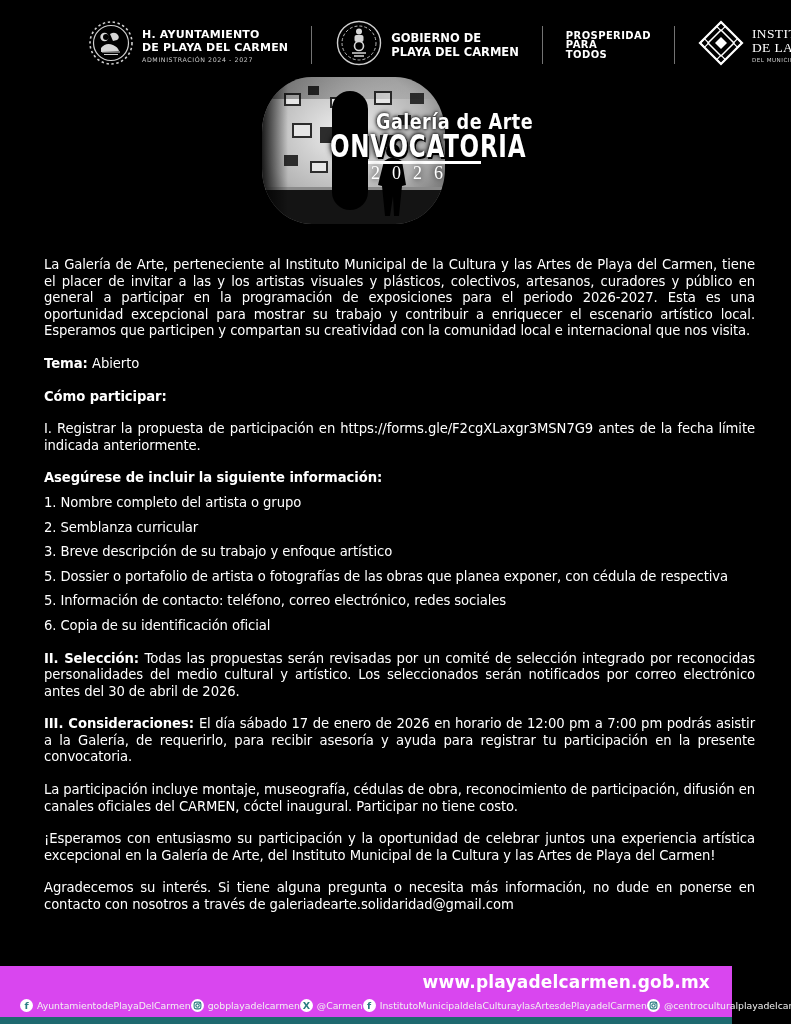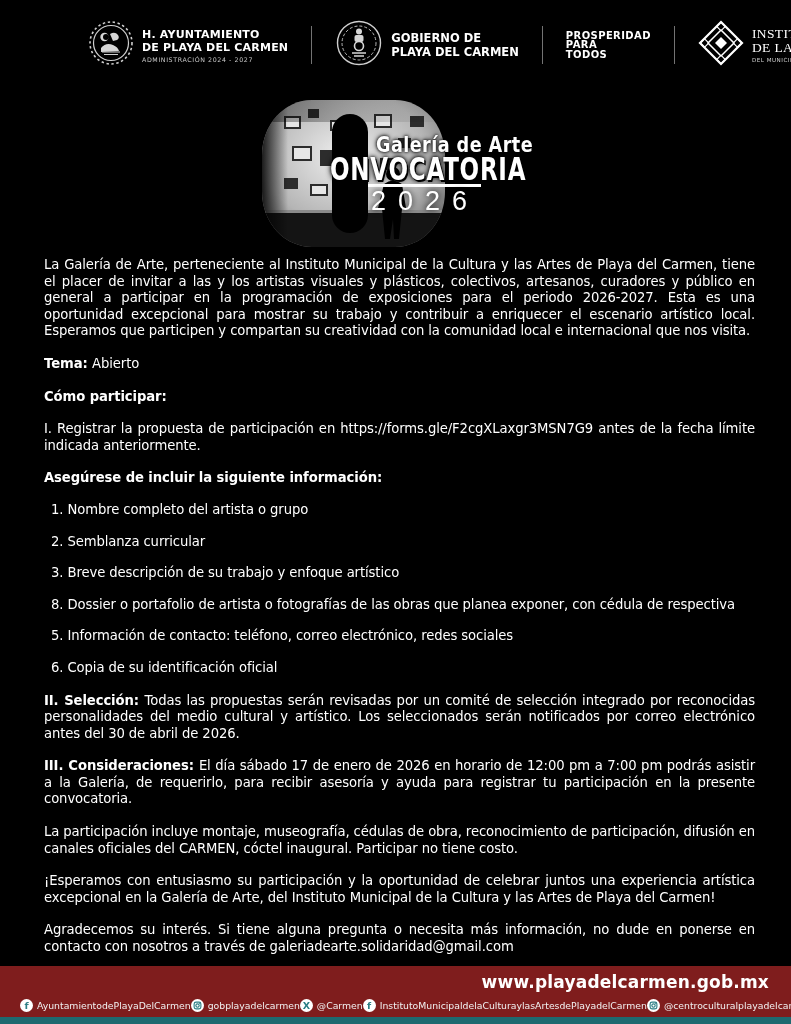--- a/index.html
+++ b/index.html
@@ -12,43 +12,43 @@
   .brand{display:flex;align-items:center;gap:8px;white-space:nowrap;}
   .vdiv{width:1px;height:38px;background:#9a9a9a;opacity:.75;flex:0 0 auto;}
   .b1{font-size:11px;font-weight:bold;line-height:13px;letter-spacing:.2px;}
   .b3{font-size:6.3px;color:#c9c9c9;letter-spacing:.6px;margin-top:2px;}
   .gb1{font-size:11.5px;font-weight:bold;line-height:14px;}
   .prosper{font-size:10px;font-weight:bold;line-height:9.5px;letter-spacing:.4px;}
   .inst1{font-family:"Liberation Serif",serif;font-size:13.5px;line-height:14px;letter-spacing:.4px;}
   .inst3{font-size:5.6px;color:#cfcfcf;letter-spacing:.5px;margin-top:1.5px;}
 
   
-  .logo-block{position:absolute;top:97px;left:0;width:691px;height:165px;}
+  .logo-block{position:absolute;top:74px;left:0;width:691px;height:165px;}
   .cmark{position:absolute;left:262px;top:3px;}
   .galeria{position:absolute;left:376px;top:36px;font-size:20.5px;font-weight:bold;
            transform:scaleX(.86);transform-origin:left;letter-spacing:.5px;
            text-shadow:0 0 6px #000,0 0 3px #000;}
   .convocatoria{position:absolute;left:330px;top:56px;font-size:32px;font-weight:bold;
            transform:scaleX(.72);transform-origin:left;letter-spacing:1px;line-height:32px;
            text-shadow:0 0 8px #000,0 0 4px #000,2px 2px 0 #000;}
   .yearline{position:absolute;left:368px;top:87px;width:113px;height:2.5px;background:#fff;}
-  .year{position:absolute;left:371px;top:89px;font-family:Liberation Sans, sans-serif;
-        font-size:27px;letter-spacing:12px;text-shadow:0 0 6px #000;}
+  .year{position:absolute;left:371px;top:89px;font-family:Liberation Serif, serif;
+        font-size:18px;letter-spacing:12px;text-shadow:0 0 6px #000;}
 
   
   .content{position:absolute;top:257px;left:36px;width:719px;
            font-size:13.2px;line-height:16.6px;text-align:justify;letter-spacing:-.1px;}
   .para{margin:0 0 16px 8px;}
   .para.tight{margin-bottom:0;}
   .lead{font-weight:bold;}
-  .req{margin:15px;}
+  .req{margin:8px;}
   .req.last{margin-bottom:16px;}
 
   
-  .footer{position:absolute;left:0;bottom:0;width:791px;height:58px;background:#7f1d1d;}
+  .footer{position:absolute;left:0;bottom:0;width:732px;height:58px;background:#d946ef;}
   .site{position:absolute;right:22px;top:6px;font-size:17px;font-weight:bold;letter-spacing:.2px;}
   .socials{position:absolute;left:20px;right:14px;bottom:12px;display:flex;
            align-items:center;justify-content:space-between;white-space:nowrap;}
   .soc{display:flex;align-items:center;gap:4px;font-size:9.3px;color:#f2f2f2;}
   .fic{width:13px;height:13px;border-radius:50%;background:#fff;color:#2b7e84;
        display:inline-flex;align-items:center;justify-content:center;
        font-size:9.5px;font-weight:bold;flex:0 0 auto;line-height:1;}
   .fic svg{display:block;}
   .bottomstrip{position:absolute;left:0;bottom:0;width:100%;height:7px;background:#1e6a70;}
 </style>
@@ -188,21 +188,21 @@
 
 
     <p class="para"><span class="lead">Cómo participar:</span><span></span></p>
 
     <p class="para"><span class="lead"></span><span>I. Registrar la propuesta de participación en https://forms.gle/F2cgXLaxgr3MSN7G9 antes de la fecha límite indicada anteriormente.</span></p>
 
     <p class="para tight"><span class="lead">Asegúrese de incluir la siguiente información:</span></p>
     <div class="req">1. Nombre completo del artista o grupo</div>
     <div class="req">2. Semblanza curricular</div>
     <div class="req">3. Breve descripción de su trabajo y enfoque artístico</div>
-    <div class="req">8. Dossier o portafolio de artista o fotografías de las obras que planea exponer, con cédula de respectiva</div>
+    <div class="req">5. Dossier o portafolio de artista o fotografías de las obras que planea exponer, con cédula de respectiva</div>
     <div class="req">5. Información de contacto: teléfono, correo electrónico, redes sociales</div>
     <div class="req last">6. Copia de su identificación oficial</div>
 
     <p class="para"><span class="lead">II. Selección: </span><span>Todas las propuestas serán revisadas por un comité de selección integrado por reconocidas personalidades del medio cultural y artístico. Los seleccionados serán notificados por correo electrónico antes del 30 de abril de 2026.</span></p>
 
     <p class="para"><span class="lead">III. Consideraciones: </span><span>El día sábado 17 de enero de 2026 en horario de 12:00 pm a 7:00 pm podrás asistir a la Galería, de requerirlo, para recibir asesoría y ayuda para registrar tu participación en la presente convocatoria.</span></p>
 
     <p class="para"><span class="lead"></span><span>La participación incluye montaje, museografía, cédulas de obra, reconocimiento de participación, difusión en canales oficiales del CARMEN, cóctel inaugural. Participar no tiene costo.</span></p>
 
     <p class="para"><span class="lead"></span><span>¡Esperamos con entusiasmo su participación y la oportunidad de celebrar juntos una experiencia artística excepcional en la Galería de Arte, del Instituto Municipal de la Cultura y las Artes de Playa del Carmen!</span></p>

